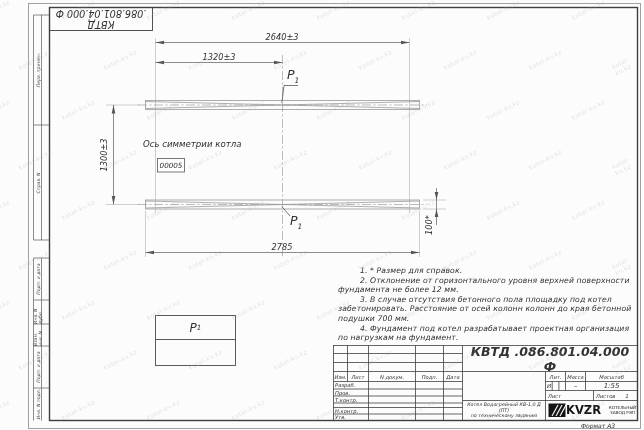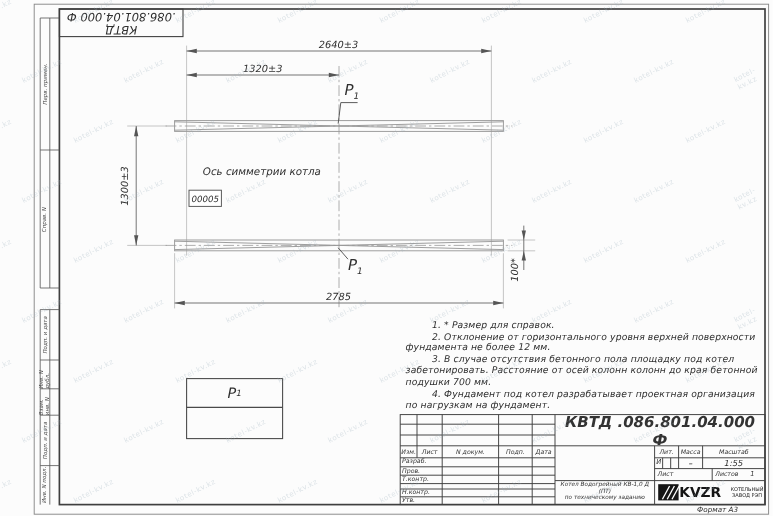--- a/index.html
+++ b/index.html
@@ -121,21 +121,21 @@
   <div class="side-label" style="left:21px;top:400px;width:33px;height:8px;">Инв. N подл.</div>
 
   <div class="t ctr rot180" style="left:50px;top:8px;width:102px;height:22px;font-size:9.6px;">КВТД .086.801.04.000  Ф</div>
 
   <div class="t ctr dim" style="left:247px;top:31px;width:70px;height:11px;">2640±3</div>
   <div class="t ctr dim" style="left:184px;top:51px;width:70px;height:11px;">1320±3</div>
   <div class="t ctr dim" style="left:252px;top:241px;width:60px;height:11px;">2785</div>
   <div class="t ctr dim rot90" style="left:78.5px;top:150px;width:50px;height:10px;">1300±3</div>
   <div class="t ctr dim rot90" style="left:414px;top:220px;width:30px;height:10px;">100*</div>
 
-  <div class="t" style="left:169px;top:139px;font-size:8.6px;">Ось симметрии котла</div>
+  <div class="t" style="left:143px;top:139px;font-size:8.6px;">Ось симметрии котла</div>
   <div class="t ctr" style="left:157.5px;top:158.5px;width:27px;height:13.5px;font-size:7.2px;">00005</div>
 
   <div class="t" style="left:287px;top:67px;font-size:12.5px;"><span>P</span><sub>1</sub></div>
   <div class="t" style="left:290px;top:213px;font-size:12.5px;"><span>P</span><sub>1</sub></div>
 
   <div class="t ctr" style="left:156px;top:316px;width:79px;height:23px;font-size:12px;"><span>P</span><sub>1</sub></div>
 
   <div>
     <div class="note-line" style="left:360px;top:266px;">1. * Размер для справок.</div>
     <div class="note-line" style="left:360px;top:275.6px;">2. Отклонение от горизонтального уровня верхней поверхности</div>

